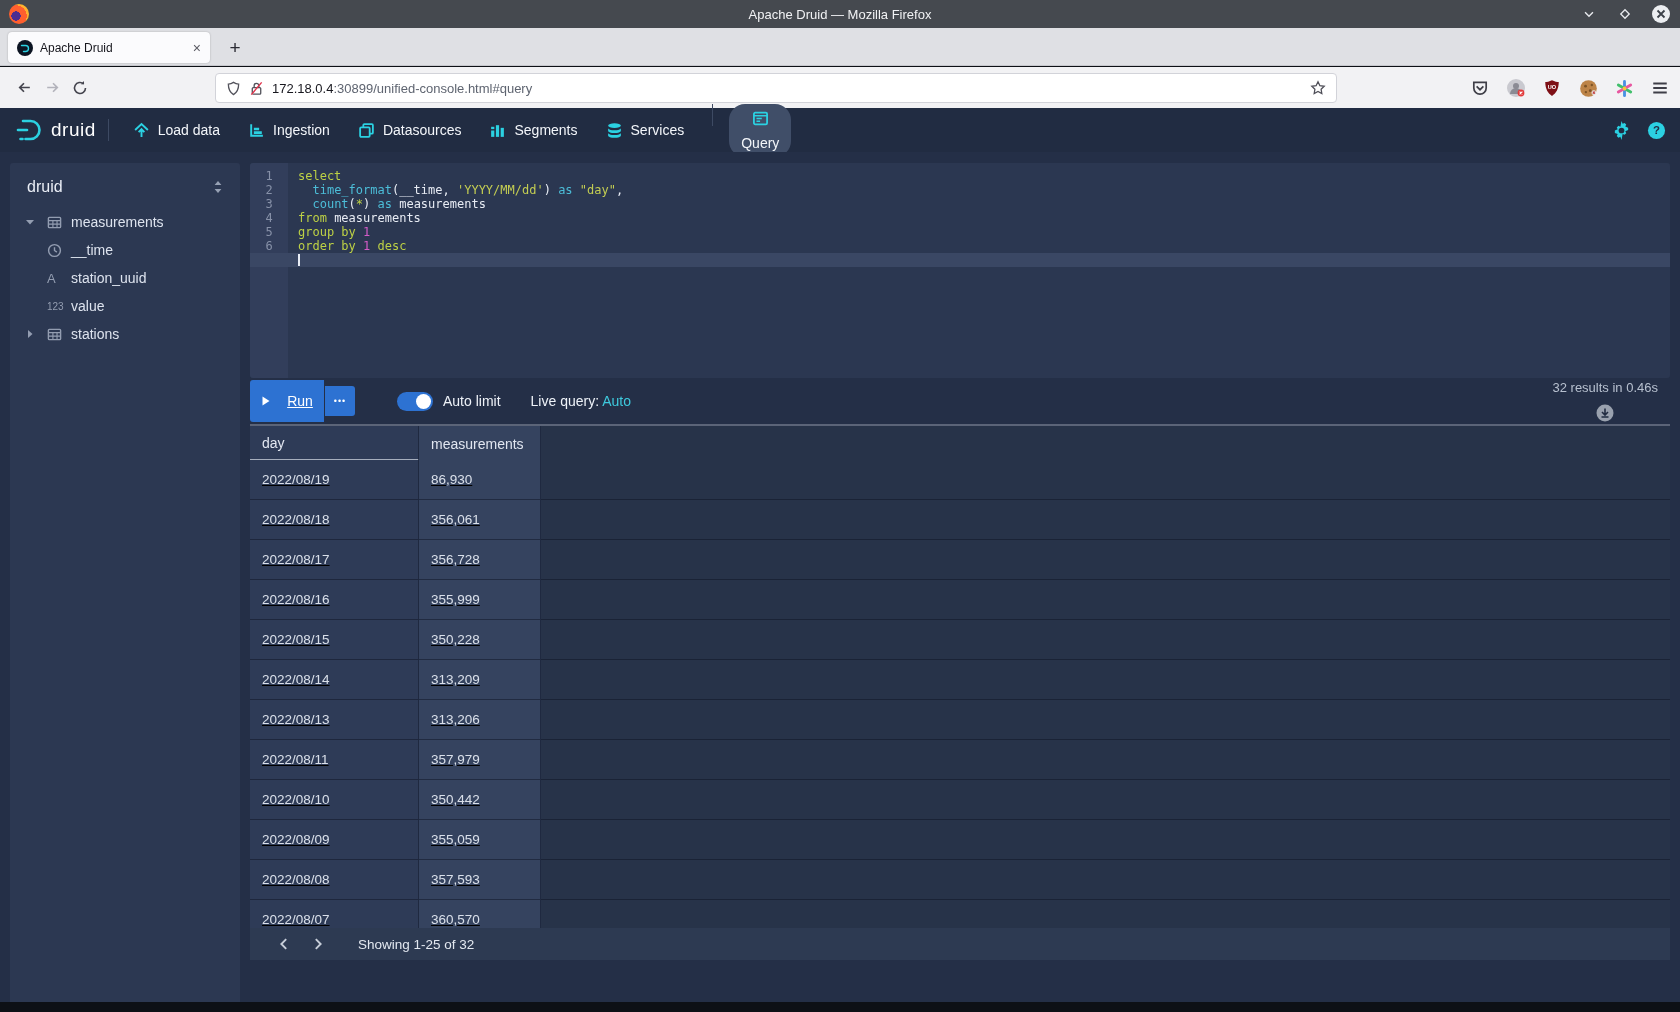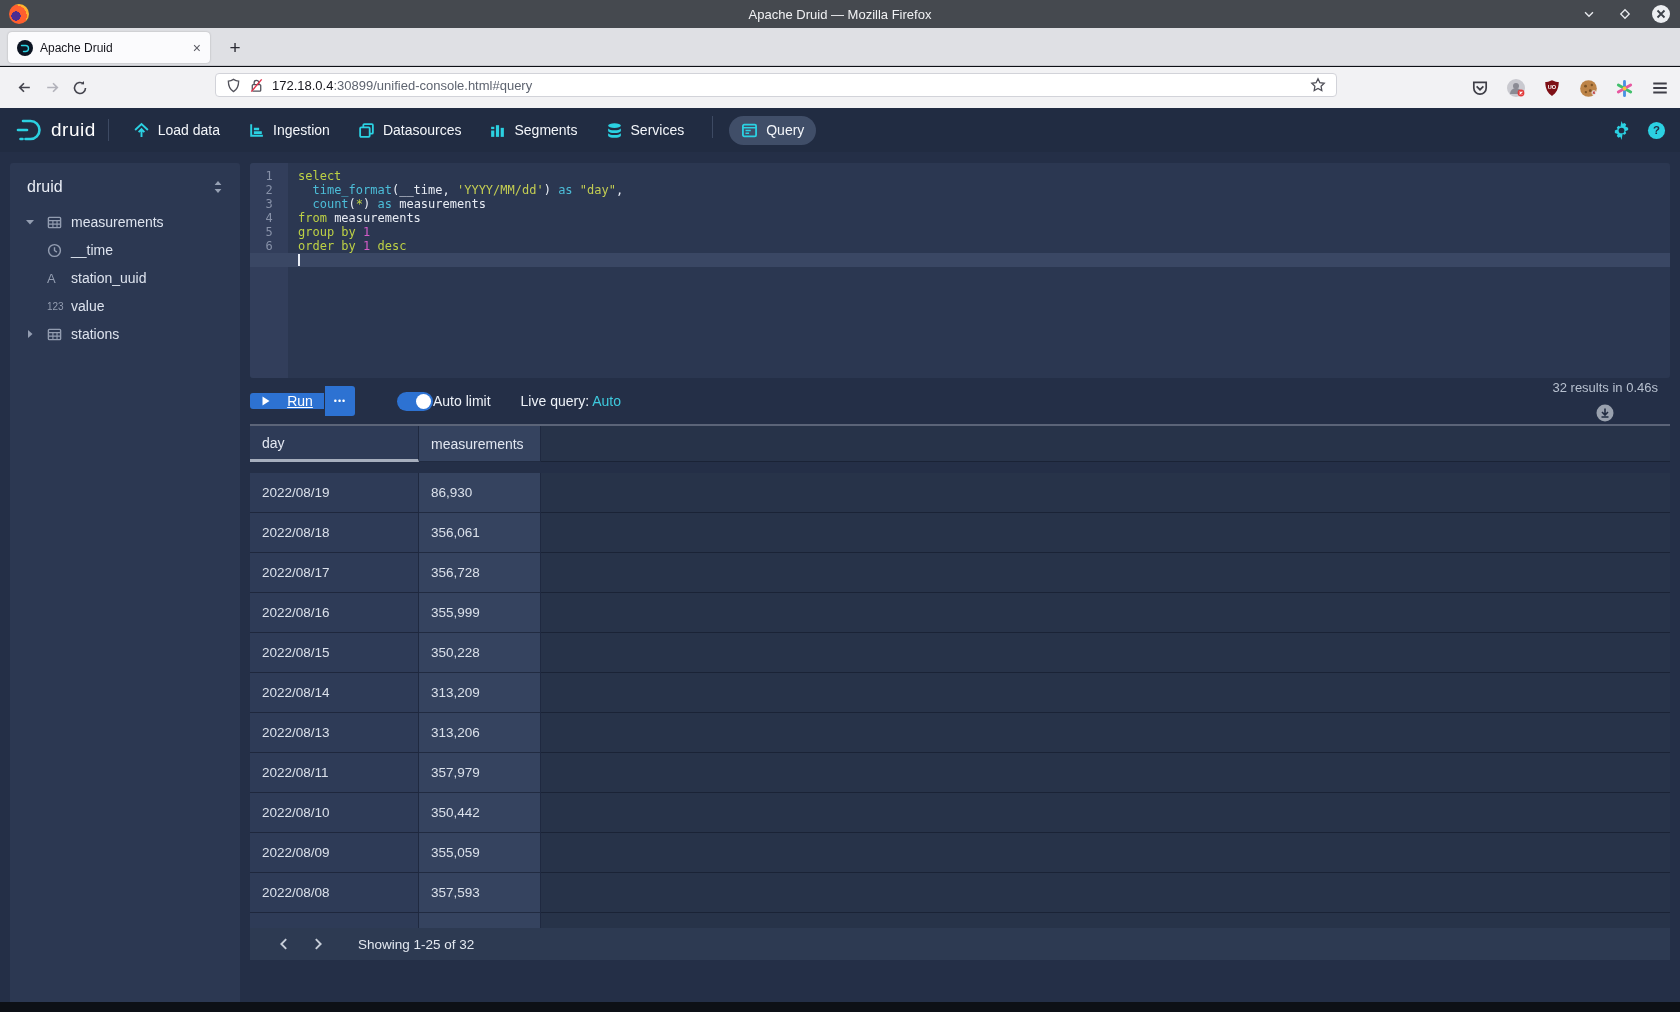--- a/index.html
+++ b/index.html
@@ -23,38 +23,38 @@
   .tab-close { color:#5b5b64; font-size:14px; line-height:1; }
   .newtab { position:absolute; left:222px; top:7px; width:26px; height:26px; border-radius:4px;
     color:#2b2b33; font-size:19px; display:flex; align-items:center; justify-content:center; }
 
   .urlrow { position:absolute; left:0; top:67px; width:1680px; height:41px; background:#f2f2f4;
     display:flex; align-items:center; }
   .navbtn { width:28px; height:28px; display:flex; align-items:center; justify-content:center;
     font-size:16px; color:#45454e; }
   .navbtn.back { margin-left:10px; }
   .navbtn.fwd { color:#b3b3bb; }
-  .urlfield { position:absolute; left:215px; top:6px; width:1122px; height:24px; background:#ffffff;
+  .urlfield { position:absolute; left:215px; top:6px; width:1122px; height:30px; background:#ffffff;
     border:1px solid #d2d3d9; border-radius:4px; display:flex; align-items:center; padding:0 10px; gap:8px; }
   .url-text { font-size:13px; color:#5e6470; white-space:nowrap; overflow:hidden; flex:1; }
   .url-host { color:#17171e; }
   .url-star { color:#4f4f58; font-size:15px; }
   .ext-icons { position:absolute; right:10px; top:6px; height:30px; display:flex; align-items:center; gap:16px; }
   .ext { width:20px; height:20px; display:flex; align-items:center; justify-content:center; }
 
   
   .dnav { position:absolute; left:0; top:108px; width:1680px; height:44px; background:#212c42;
     display:flex; align-items:center; color:#f3f6fa; }
   .dlogo { display:flex; align-items:center; gap:7px; margin-left:14px; }
   .dlogo-text { font-size:19px; color:#ffffff; letter-spacing:.5px; }
   .nav-sep { width:1px; height:22px; background:#3d4a63; margin:0 12px; }
   .nav-items { display:flex; gap:4px; }
   .nav-item { display:flex; align-items:center; gap:8px; padding:6px 12px; border-radius:16px;
     font-size:14px; color:#f3f6fa; cursor:pointer; }
-  .nav-item.active { background:#404e68; }
+  .nav-item.active { background:#404e68;flex-direction:column; }
   .nav-item .nicon { display:flex; color:var(--accent); }
   .dnav-right { position:absolute; right:14px; display:flex; align-items:center; gap:16px; color:var(--accent); }
 
   
   .app { position:absolute; left:0; top:152px; width:1680px; height:850px; background:#242f47; }
 
   .sidebar { position:absolute; left:10px; top:11px; width:230px; height:839px;
     background:#2c3852; border-radius:3px 3px 0 0; }
   .schema-head { display:flex; align-items:center; justify-content:space-between;
     padding:15px 16px 12px 17px; color:#e9edf5; font-size:16px; }
@@ -73,37 +73,37 @@
   .cur-line { position:absolute; left:0; width:100%; height:14px; background:#3a4764; }
   .code-line { position:absolute; left:0; width:100%; height:14px; display:flex; line-height:14px; }
   .code-line .ln { width:38px; text-align:center; color:#8791a8; }
   .code-line .cd { padding-left:10px; white-space:pre; }
   .tk-kw { color:var(--kw); } .tk-fn { color:var(--fn); } .tk-str { color:var(--str); }
   .tk-num { color:var(--num); } .tk-pl { color:var(--pl); }
   .cursor { position:absolute; width:2px; height:12px; background:#e8ecf4; }
 
   
   .runbar { position:absolute; left:0; top:234px; width:1420px; height:30px; display:flex; align-items:center; }
-  .btn-run { height:16px; width:74px; background:var(--blue); border-radius:3px 0 0 3px; color:#fff;
+  .btn-run { height:42px; width:74px; background:var(--blue); border-radius:3px 0 0 3px; color:#fff;
     display:flex; align-items:center; justify-content:center; gap:16px; font-size:14px; cursor:pointer;text-decoration:underline; }
   .btn-more { height:30px; width:30px; background:var(--blue); border-radius:0 3px 3px 0; margin-left:1px;
     color:#fff; display:flex; align-items:center; justify-content:center; font-size:9px; letter-spacing:1px; cursor:pointer; }
   .switch { margin-left:42px; width:36px; height:19px; border-radius:10px; background:var(--blue); position:relative; cursor:pointer; }
   .switch .knob { position:absolute; right:2px; top:2px; width:15px; height:15px; border-radius:50%; background:#fff; }
   .lbl { color:#eef2f8; font-size:14px; }
-  .auto-limit { }
+  .auto-limit { margin-left:10px; }
   .live-q { margin-left:30px; }
   .live-q a { color:var(--link); text-decoration:none; }
   .run-right { position:absolute; right:12px; display:flex; align-items:center; gap:9px;flex-direction:column; }
   .results-txt { color:#b7c0cf; font-size:13px; }
 
   
   .tbl-divider { position:absolute; left:0; top:272px; width:1420px; height:2px; background:#5b6478; }
   .thead { position:absolute; left:0; top:274px; width:1420px; height:36px; display:flex; }
-  .tbody { position:absolute; left:0; top:321px; width:1420px; height:508px; overflow:hidden; }
+  .tbody { position:absolute; left:0; top:308px; width:1420px; height:508px; overflow:hidden;text-decoration:underline; }
   .trow { display:flex; height:40px; }
   .cell { display:flex; align-items:center; padding-left:12px; font-size:13.5px; color:#dae0ea;
     border-bottom:1px solid rgba(14,20,35,.5); }
   .c-day { width:169px; background:#2e3b57; border-right:1px solid #1f2940; }
   .c-meas { width:122px; background:#35435f; border-right:1px solid #1f2940; }
   .c-fill { flex:1; background:#273349; }
   .thead .cell { color:#e1e6f0; font-size:14px; }
   .thead .c-day { border-bottom:3px solid #a6aebd; }
   .thead .c-meas, .thead .c-fill { border-bottom:1px solid rgba(14,20,35,.5); }
 

